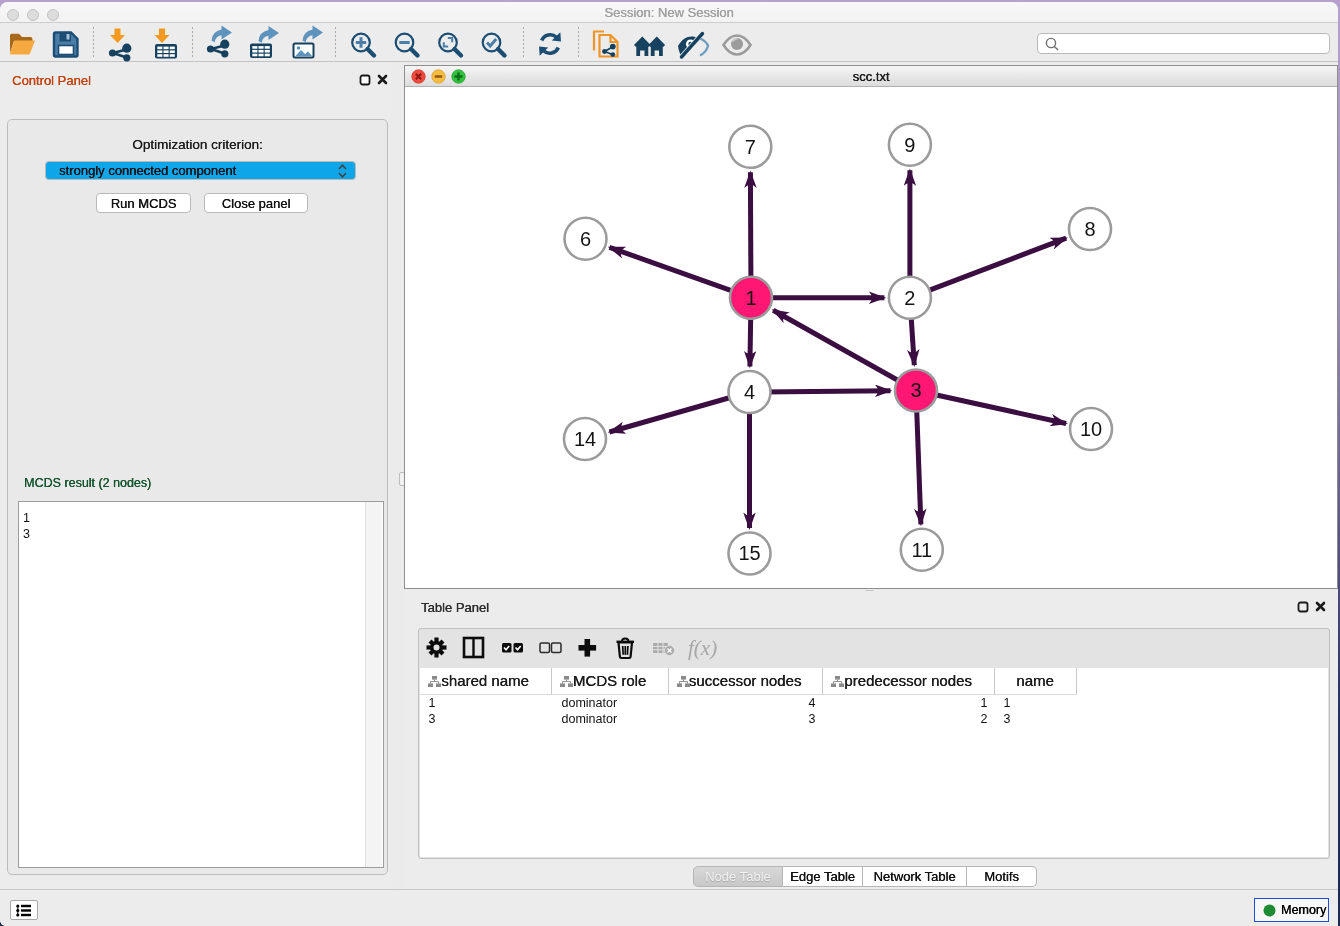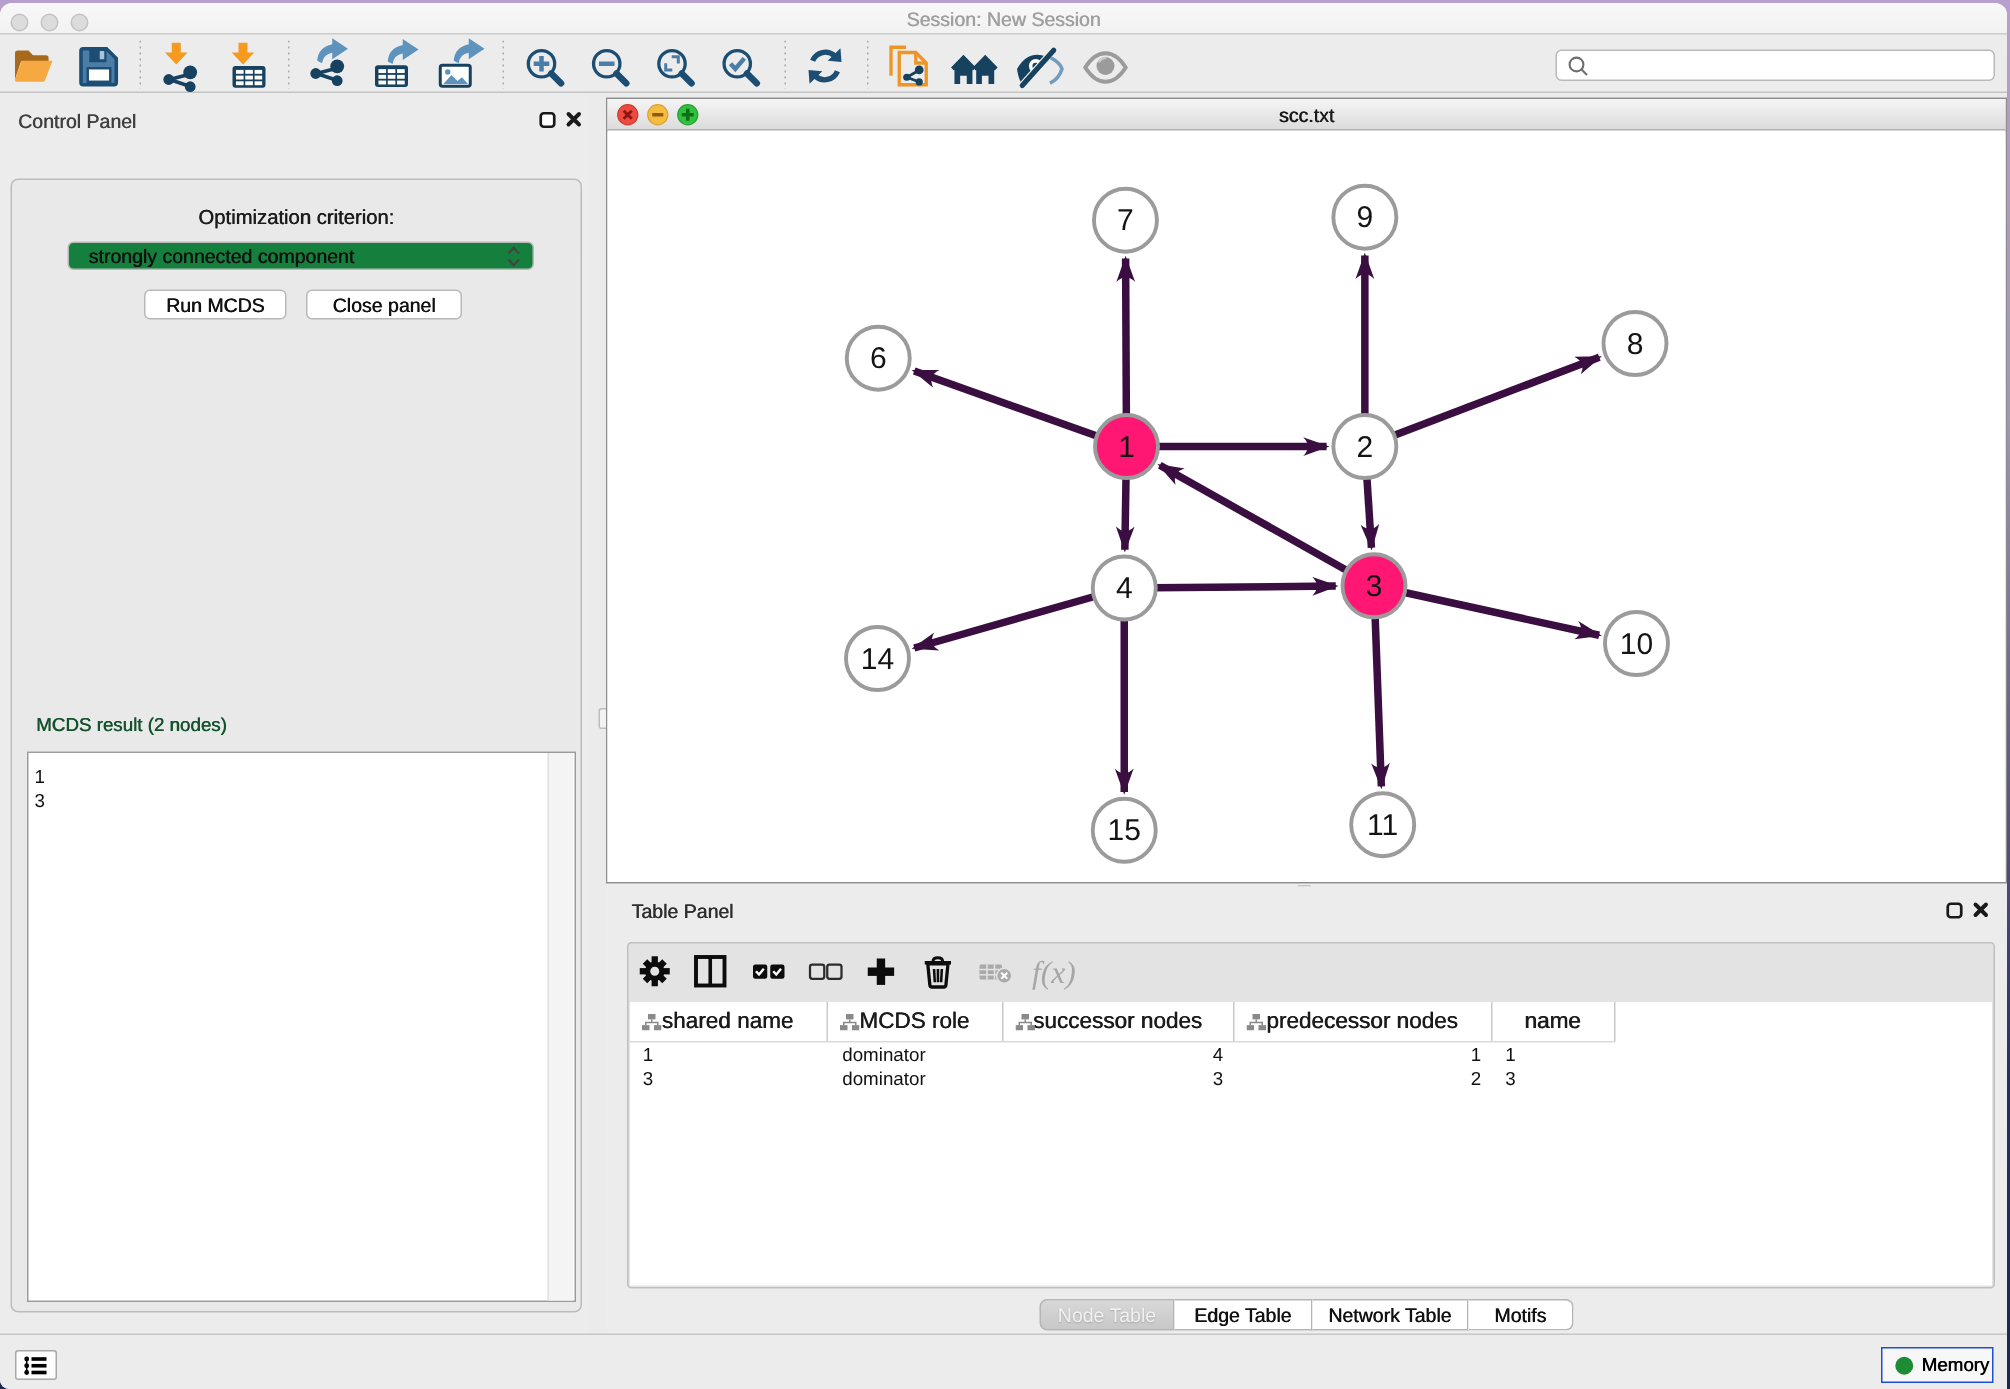--- a/index.html
+++ b/index.html
@@ -26,33 +26,33 @@
   #toolbar { position:absolute; left:0; top:22px; width:100%; height:38px;
     background:#ececec; border-bottom:1px solid #c3c3c3; }
   .tsep { position:absolute; top:3px; height:32px; width:1px;
     background-image:linear-gradient(#a9a9a9 40%, rgba(0,0,0,0) 0%);
     background-size:1px 4px; }
   #searchbox { position:absolute; left:1037px; top:8.5px; width:293px; height:21px;
     background:#fff; border:1px solid #b9b9b9; border-radius:4px; }
 
   
   #cpanel { position:absolute; left:0; top:60px; width:391px; height:828px; background:#ececec; }
-  #cpanel-title { position:absolute; left:12px; top:11px; font-size:13px; color:#404040; }
+  #cpanel-title { position:absolute; left:12px; top:11px; font-size:13px; color:#c2410c; }
   .tabrow { position:absolute; display:flex; }
   .tab { height:21px; line-height:20px; font-size:13px; text-align:center; color:#111;
     background:#fff; border:1px solid #b5b5b5; border-left:none; }
   .tab.first { border-left:1px solid #b5b5b5; border-radius:5px 0 0 5px; }
   .tab.last  { border-radius:0 5px 5px 0; }
   .tab.sel   { background:linear-gradient(#d8d8d8,#c8c8c8); color:rgba(255,255,255,.8);
                text-shadow:0 1px 1px rgba(120,120,120,.45); }
   #cp-inner { position:absolute; left:7px; top:57px; width:381px; height:756px;
     background:#e9e9e9; border:1px solid #bcbcbc; border-radius:5px; }
   #opt-label { position:absolute; left:0; top:17px; width:100%; text-align:center;
     font-size:13.5px; color:#1c1c1c; }
-  #combo { position:absolute; left:37px; top:41px; width:311px; height:19px; background:#15803d;
+  #combo { position:absolute; left:37px; top:41px; width:311px; height:19px; background:#0ea5e9;
     border:1px solid #b9b9b9; border-radius:4px; font-size:13px; color:#111;
     line-height:18px; padding-left:13px; }
   .btn { position:absolute; top:73px; height:19.5px; background:#fff; border:1px solid #b9b9b9;
     border-radius:4px; font-size:13px; color:#111; text-align:center; line-height:19px; }
   #mcds-group { position:absolute; left:10px; top:381px; width:366px; height:367px;
     border:1px solid #9c9c9c; background:#fff; }
   #mcds-label { position:absolute; left:13px; top:356px; background:#e9e9e9; padding:0 3px;
     font-size:12.5px; color:#14532d;text-align:right; }
   #mcds-text { position:absolute; left:15px; top:390px; font-size:12.5px; color:#111; line-height:16px; }
   #mcds-scroll { position:absolute; left:357px; top:382px; width:17px; height:365px;
@@ -454,21 +454,21 @@
           <rect x="0" y="7.4" width="5" height="3.6"></rect>
           <rect x="8" y="7.4" width="5" height="3.6"></rect>
           <path d="M6.5 3.6 v2 M2.5 7.4 v-1.8 h8 v1.8" fill="none" stroke="#8a8a8a" stroke-width="1"></path>
         </g>
             </defs>
           </svg>
       </div>
     </div>
     <div class="tabrow2" style="left:289px; top:275px;">
       <div class="tab first sel" style="width:90px;">Node Table</div>
-      <div class="tab" style="width:92px;">Edge Table</div>
+      <div class="tab" style="width:80px;">Edge Table</div>
       <div class="tab" style="width:104px;">Network Table</div>
       <div class="tab last" style="width:70px;">Motifs</div>
     </div>
   </div>
 
   <div id="statusbar">
     <div id="listbtn">
       <svg width="16" height="13" viewBox="0 0 16 13" style="position:absolute;left:5px;top:3px;">
         <circle cx="1.8" cy="2" r="1.6" fill="#000"></circle>
         <circle cx="1.8" cy="6.5" r="1.6" fill="#000"></circle>

